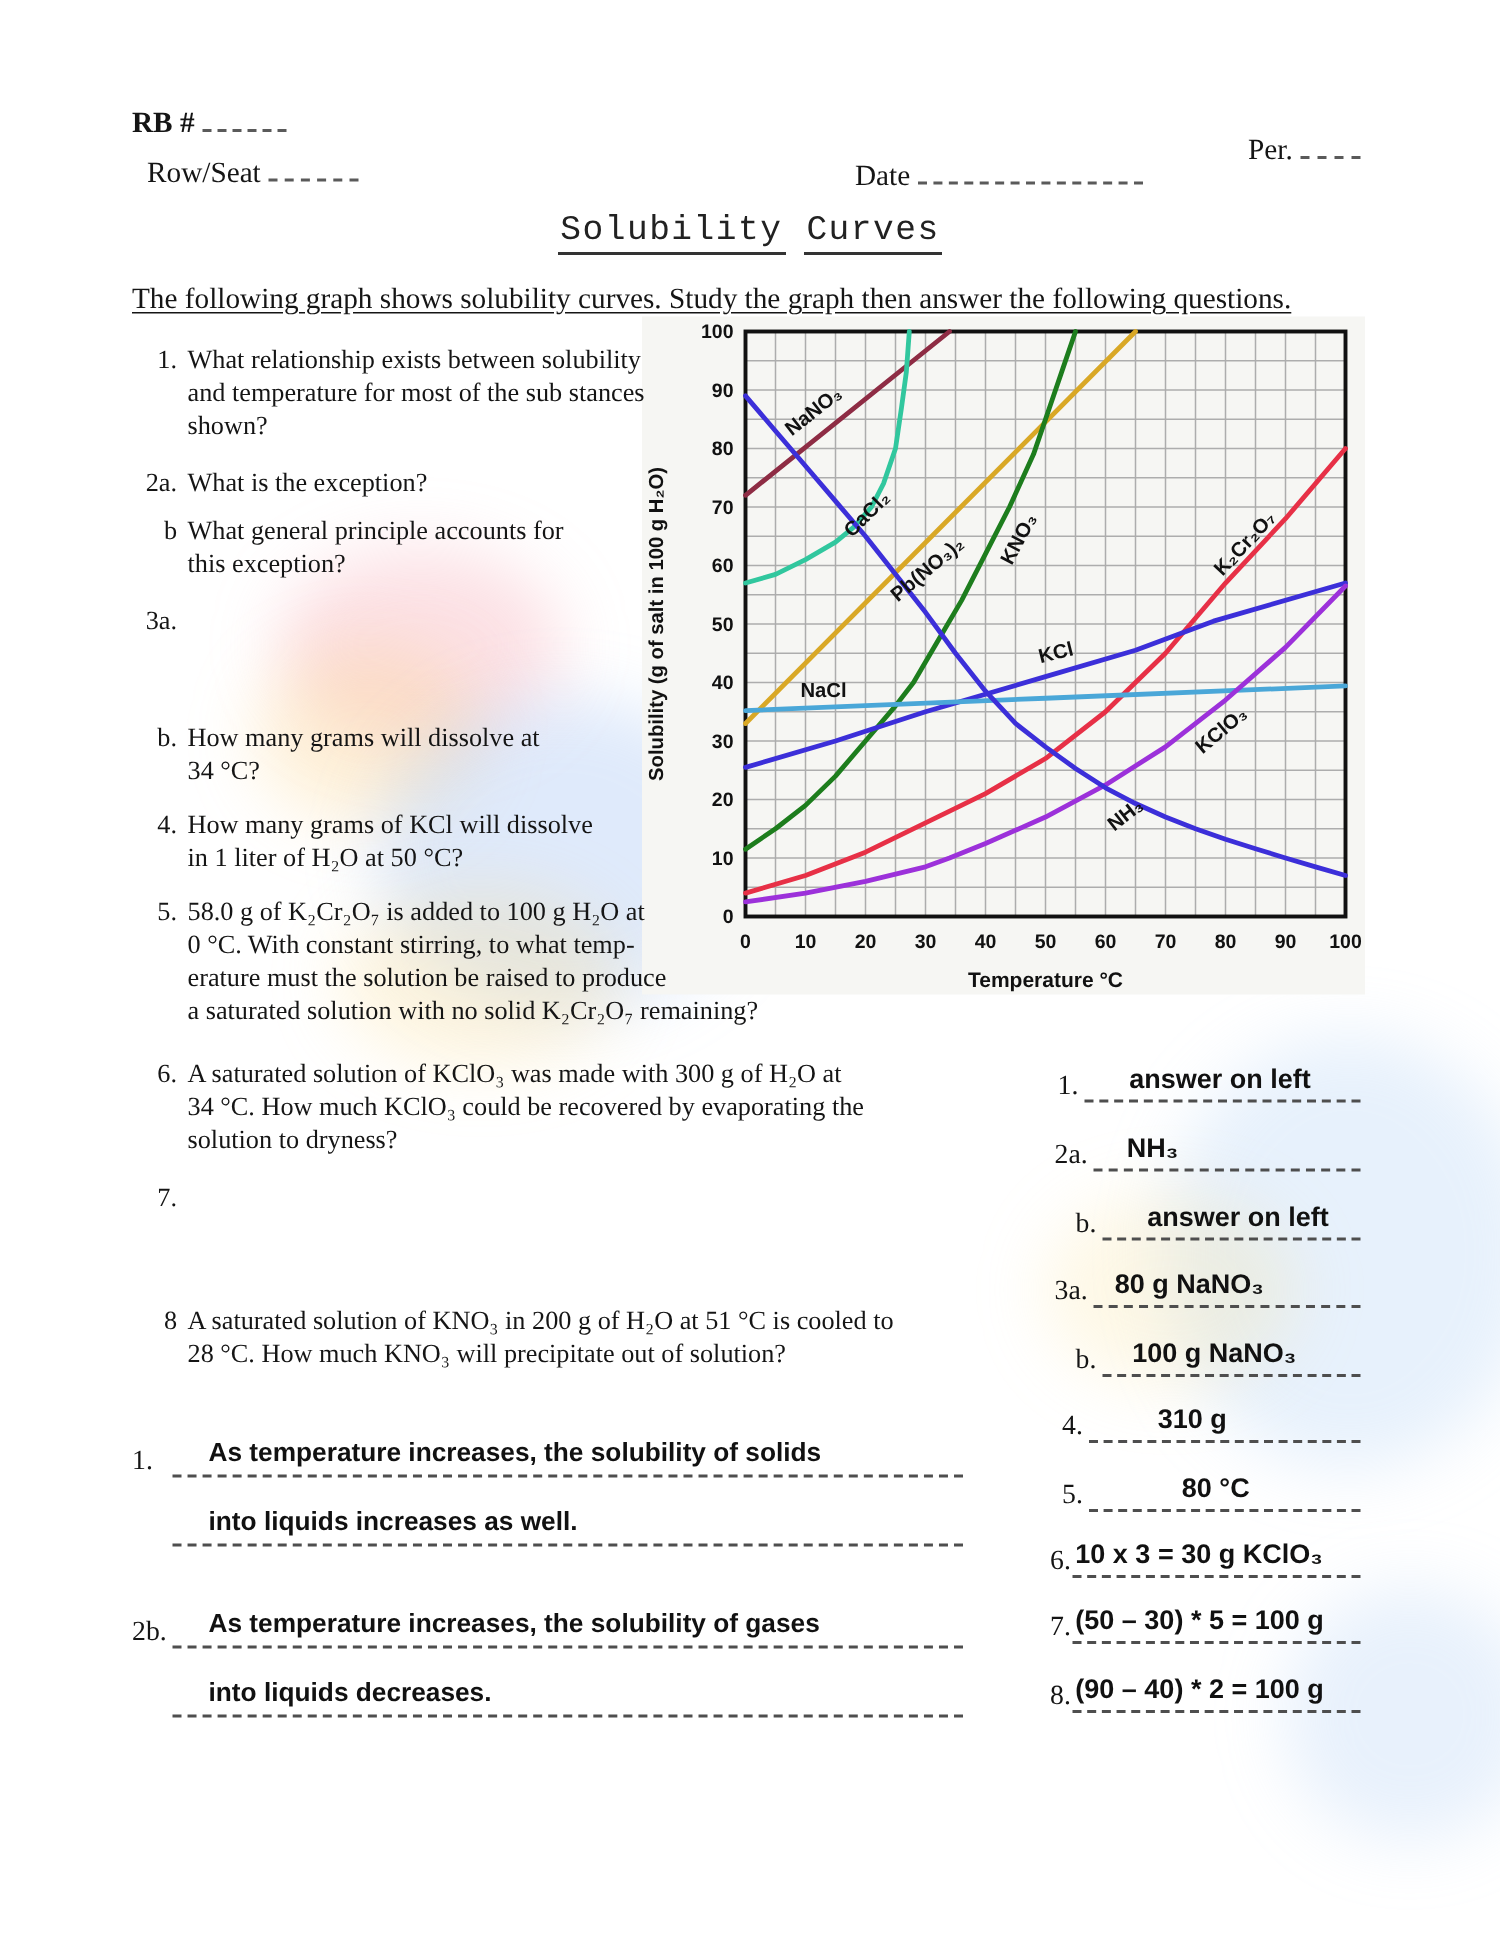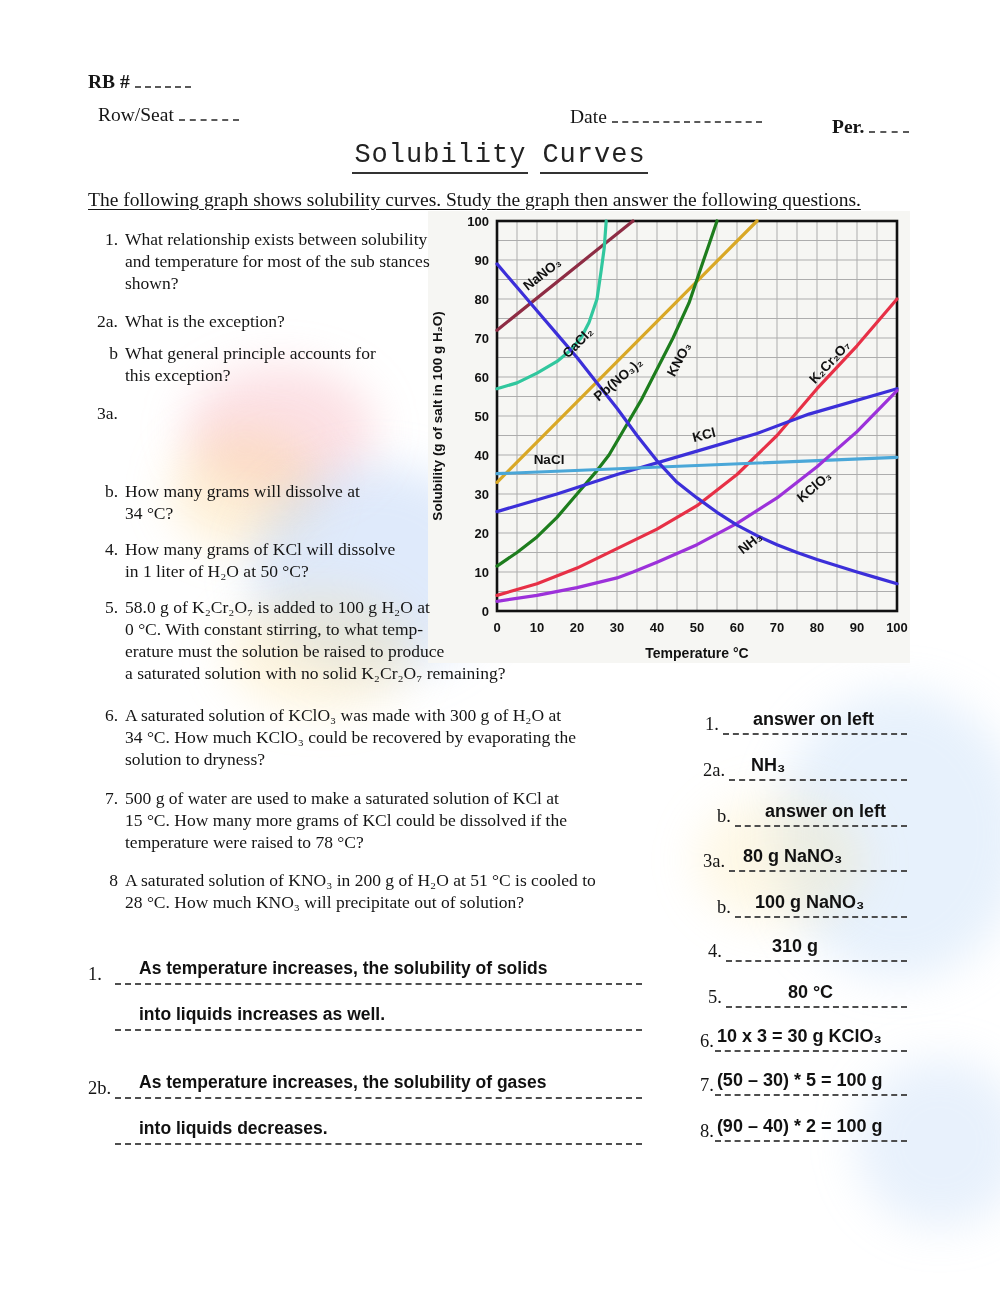--- a/index.html
+++ b/index.html
@@ -4,21 +4,21 @@
 <style>
   html,body{margin:0;padding:0;background:#e8e8e8;}
   .page{position:relative;width:1000px;height:1294px;background:#ffffff;
         font-family:"Liberation Serif","DejaVu Serif",serif;color:#151515;overflow:hidden;margin:0 auto;}
   .blob{position:absolute;border-radius:50%;filter:blur(22px);pointer-events:none;}
   
   .hdr{position:absolute;font-size:19.5px;white-space:nowrap;}
   .blank{display:inline-block;border-bottom:2px dashed #5a5a5a;height:17px;vertical-align:baseline;}
   
   .title{position:absolute;top:140px;left:0;width:100%;text-align:center;
-         font-family:"Liberation Mono","DejaVu Sans Mono",monospace;font-size:27px;letter-spacing:1px;color:#222;}
+         font-family:"Liberation Mono","DejaVu Sans Mono",monospace;font-size:23px;letter-spacing:1px;color:#222;}
   .title .w{border-bottom:2.5px solid #333;padding:0 2px 2px 2px;}
   .title .w.first{margin-right:12px;}
   .intro{position:absolute;top:189px;left:88px;font-size:19.5px;
          text-decoration:underline;text-underline-offset:3px;white-space:nowrap;}
   
   .q{position:absolute;left:82px;display:flex;font-size:17.5px;line-height:22px;}
   .q-num{flex:none;width:36px;text-align:right;padding-right:7px;}
   .q-text{white-space:pre-line;}
   
   .chart-wrap{position:absolute;left:428px;top:211px;width:482px;height:452px;background:#f6f6f3;}
@@ -52,21 +52,21 @@
     <span class="blank" style="width:56px;"></span>
   </div>
   <div class="hdr" style="left:88px;top:102px;margin-left:10px;">
     <span>Row/Seat</span>
     <span class="blank" style="width:60px;"></span>
   </div>
   <div class="hdr" style="left:570px;top:104px;">
     <span>Date</span>
     <span class="blank" style="width:150px;"></span>
   </div>
-  <div class="hdr" style="left:832px;top:114px;font-weight:bold;">
+  <div class="hdr" style="left:832px;top:87px;">
     <span>Per.</span>
     <span class="blank" style="width:40px;"></span>
   </div>
 
   <div class="title">
     <span class="w first">Solubility</span><span class="w">Curves</span>
   </div>
 
   <div class="intro">The following graph shows solubility curves.  Study the graph  then answer the following questions.</div>
 
@@ -196,23 +196,20 @@
 a saturated solution with no solid K₂Cr₂O₇ remaining?</span>
   </div>
   <div class="q" style="top:704px;width:590px;">
     <span class="q-num">6.</span>
     <span class="q-text">A saturated solution of KClO₃ was made with 300 g of H₂O at
 34 °C.  How much KClO₃ could be recovered by evaporating the
 solution to dryness?</span>
   </div>
   <div class="q" style="top:787px;width:590px;">
     <span class="q-num">7.</span>
-    <span class="q-text">500 g of water are used to make a saturated solution of KCl at
-15 °C.  How many more grams of KCl could be dissolved if the
-temperature were raised to 78 °C?</span>
   </div>
   <div class="q" style="top:869px;width:600px;">
     <span class="q-num">8</span>
     <span class="q-text">A saturated solution of KNO₃ in 200 g of H₂O at 51 °C is cooled to
 28 °C.  How much KNO₃ will precipitate out of solution?</span>
   </div>
 
   <div class="bl-row" style="top:951px;">
     <span class="bl-num">1.</span>
     <span class="bl-line">As temperature increases, the solubility of solids</span>

